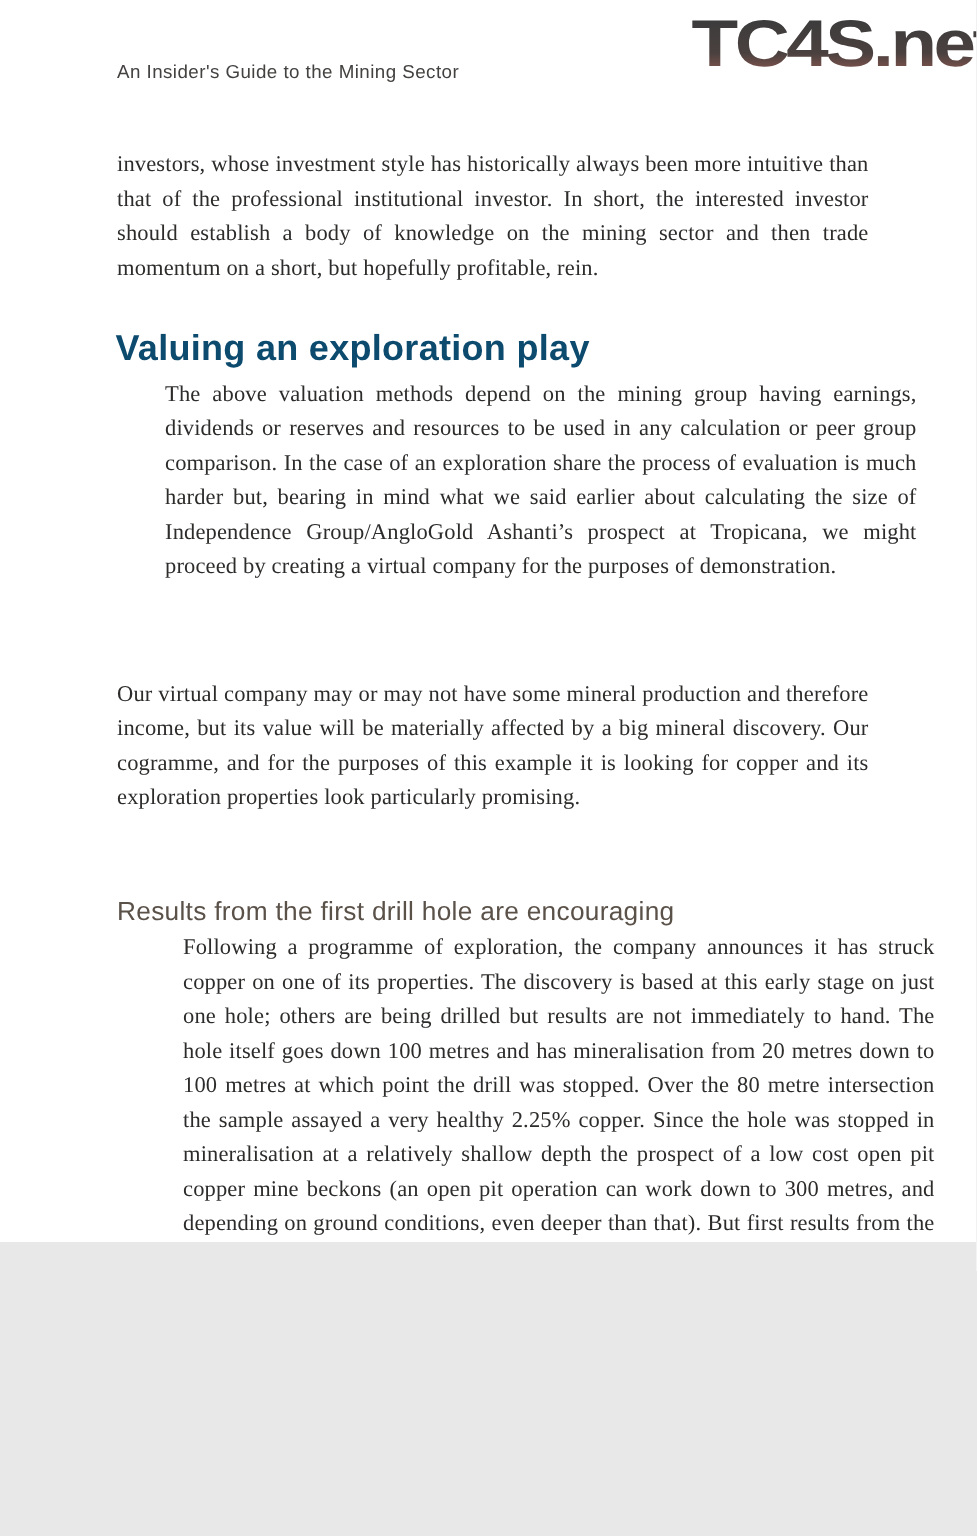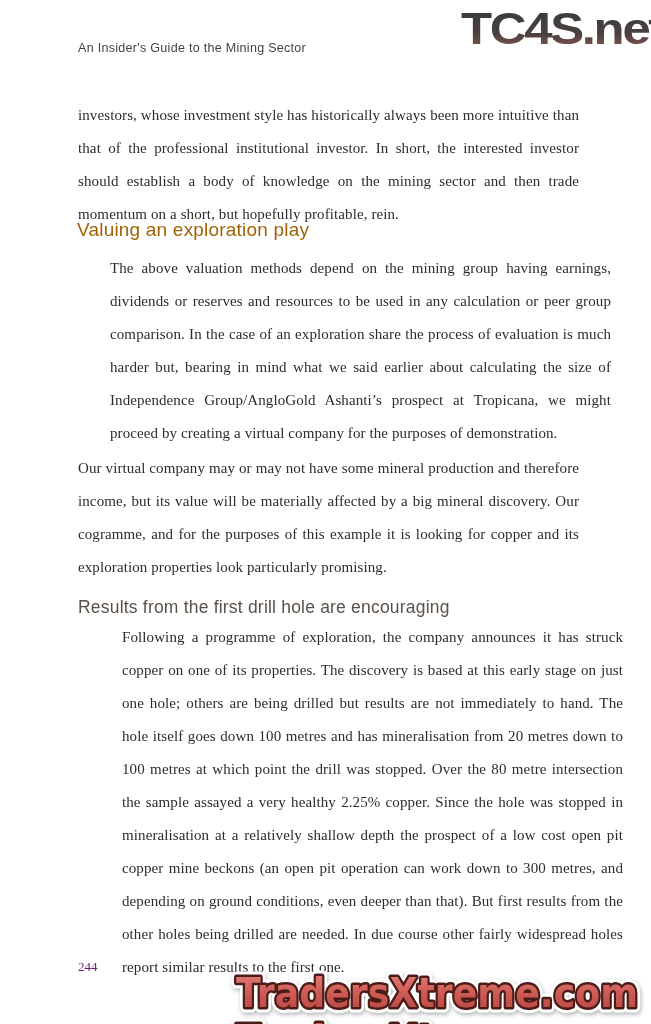--- a/index.html
+++ b/index.html
@@ -1,52 +1,52 @@
 <!DOCTYPE html>
 <html><head>
 <meta charset="utf-8">
 <style>
   * { margin:0; padding:0; box-sizing:border-box; }
   html,body { background:#e8e8e8; }
   .page {
     position:relative;
-    width:651px; height:1024px;
+    width:651px; height:828px;
     margin:0 auto;
     background:#ffffff;
     overflow:hidden;
     font-family:"Liberation Serif", serif;
   }
   .running-head {
     position:absolute; left:78px; top:41px;
     font-family:"Liberation Sans", sans-serif;
     font-size:12.5px; letter-spacing:.3px;
     color:#444240;
   }
   .tc4s-wrap {
     position:absolute; left:461px; top:4px;
     width:200px; height:48px;
     filter:blur(.3px);
   }
   .para {
     position:absolute; left:78px; width:501px;
     font-family:"Liberation Serif", serif;
-    font-size:15px; line-height:33px;
+    font-size:15px; line-height:23px;
     letter-spacing:.1px;
     color:#2d2c2b;
     text-align:justify;
   }
   .p-intro   { top:99px;  }
   .p-methods { top:252px;margin-left:32px; }
   .p-virtual { top:452px; }
   .p-drill   { top:621px;margin-left:44px; }
   .section-heading {
     position:absolute; left:77px; top:219px;
     font-family:"Liberation Sans", sans-serif;
-    font-weight:400; font-size:19px; letter-spacing:.2px;
-    color:#a16207;
+    font-weight:700; font-size:24px; letter-spacing:.2px;
+    color:#0c4a6e;
   }
   .sub-heading {
     position:absolute; left:78px; top:597px;
     font-family:"Liberation Sans", sans-serif;
     font-weight:400; font-size:17.5px; letter-spacing:.2px;
     color:#5a5149;
     text-align:right;
   }
   .page-number {
     position:absolute; left:78px; top:959px;

